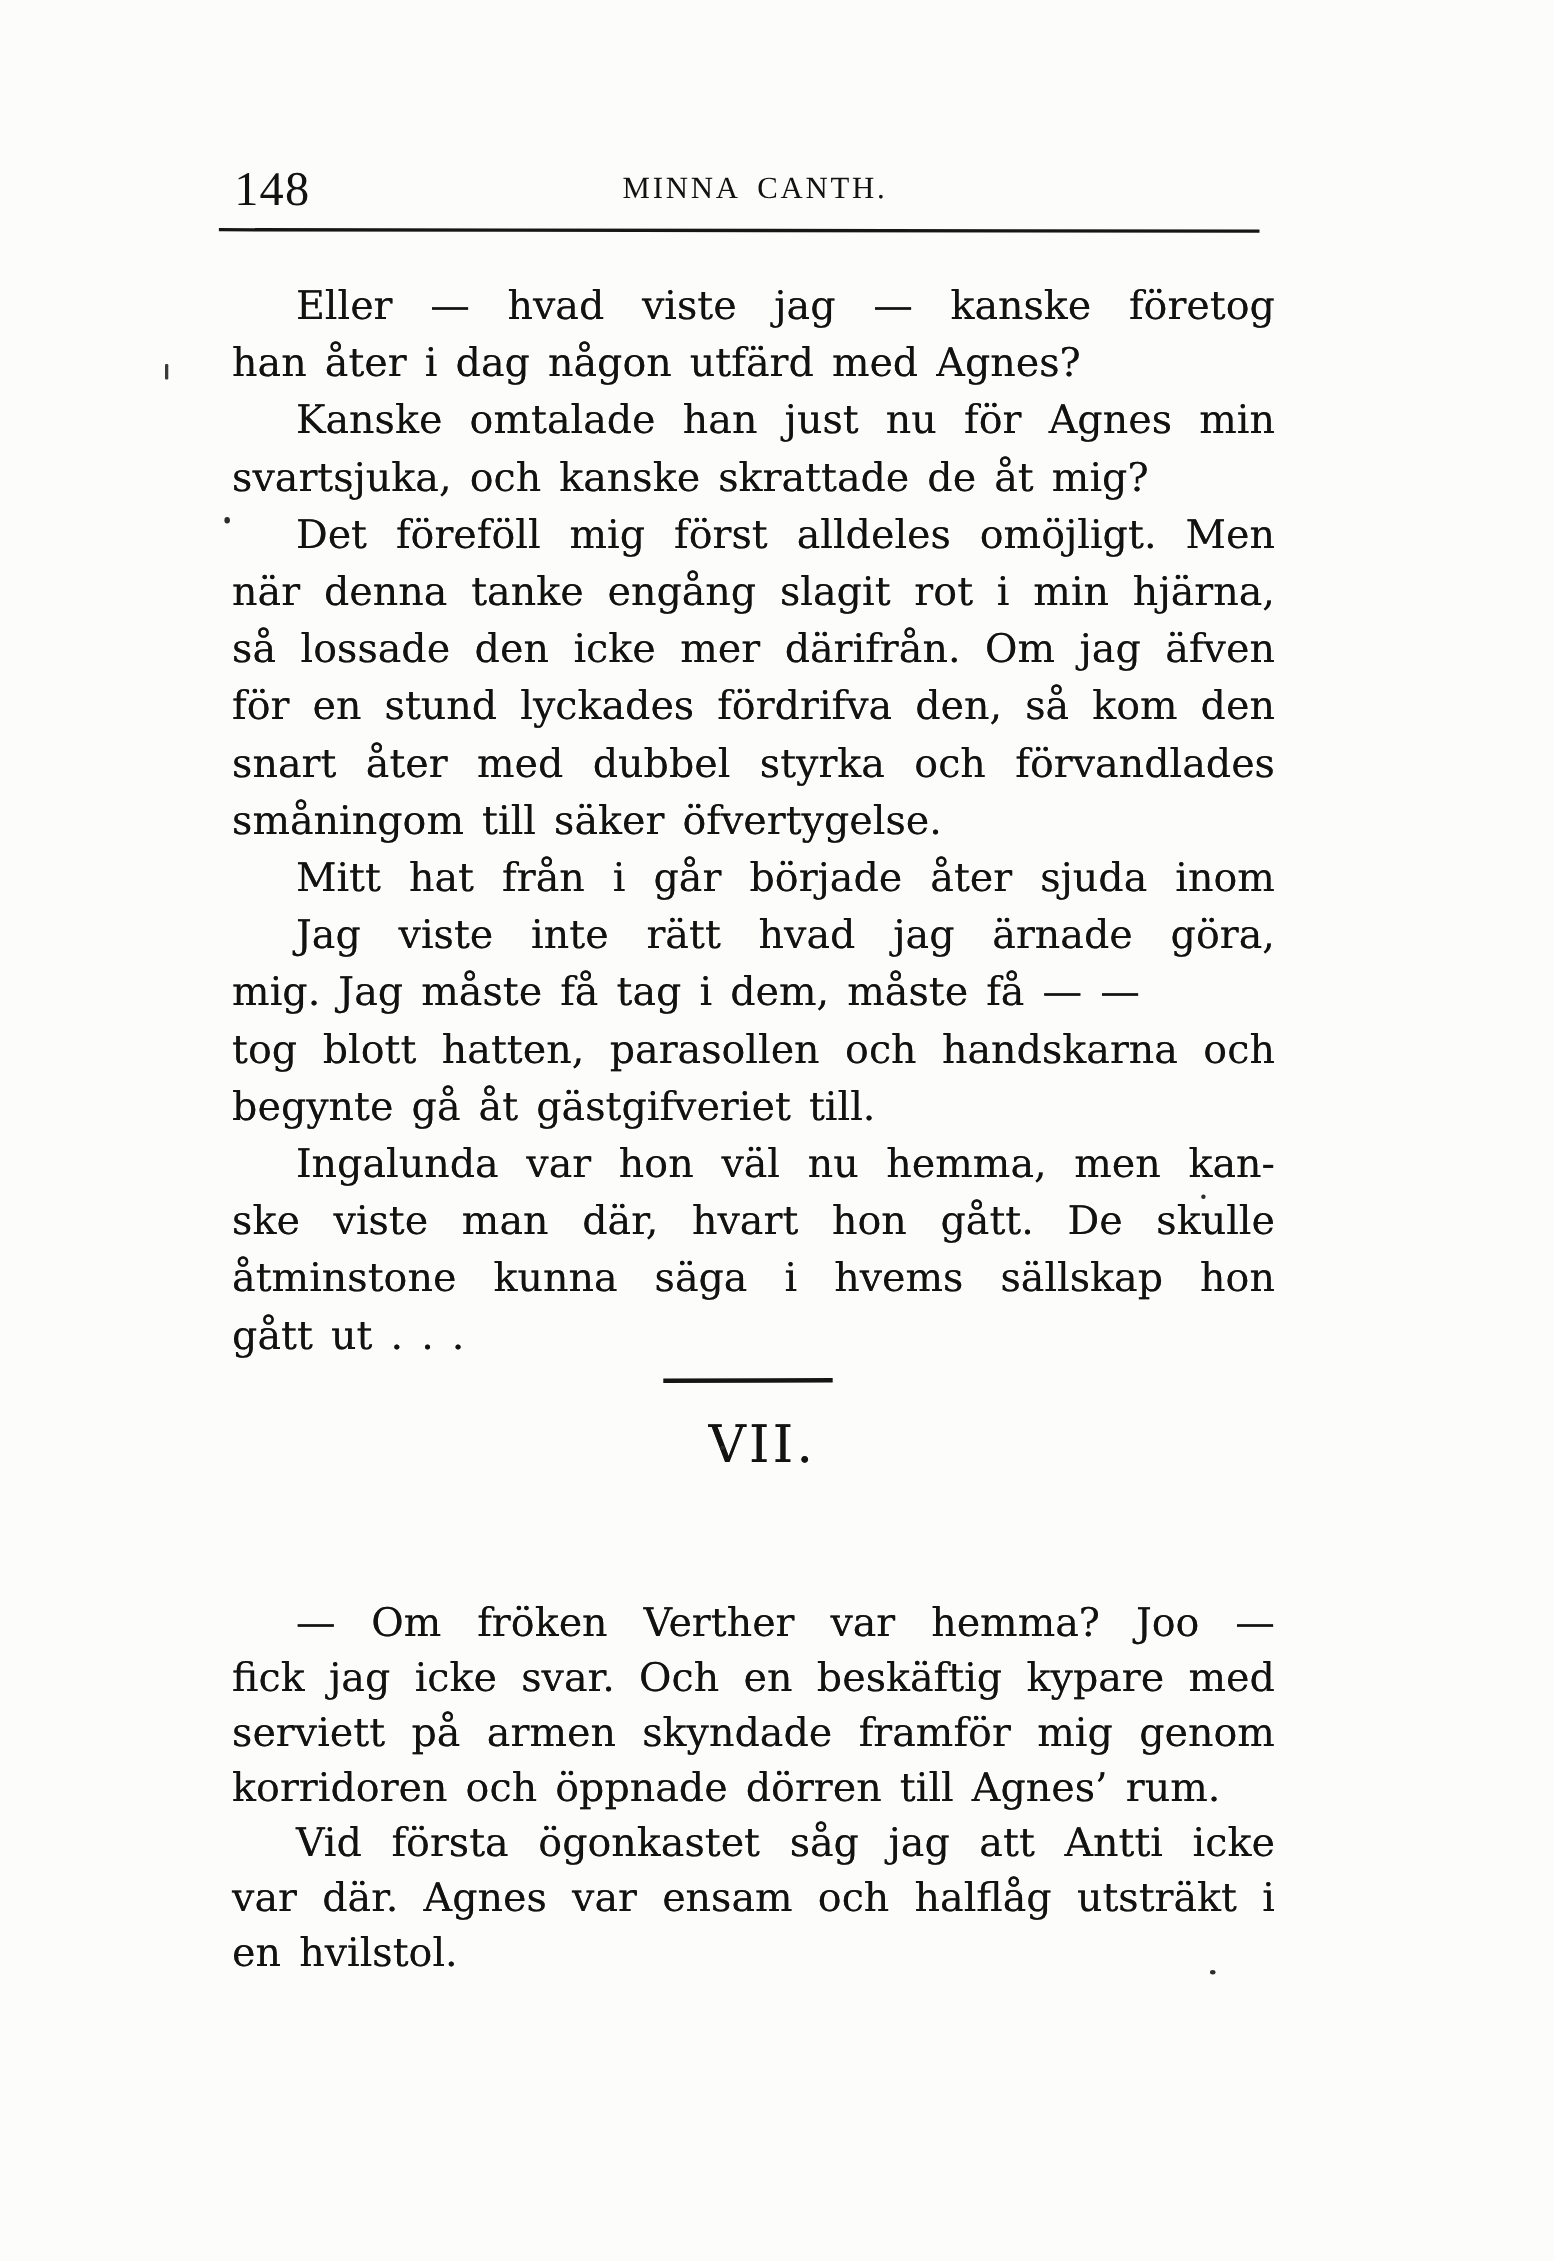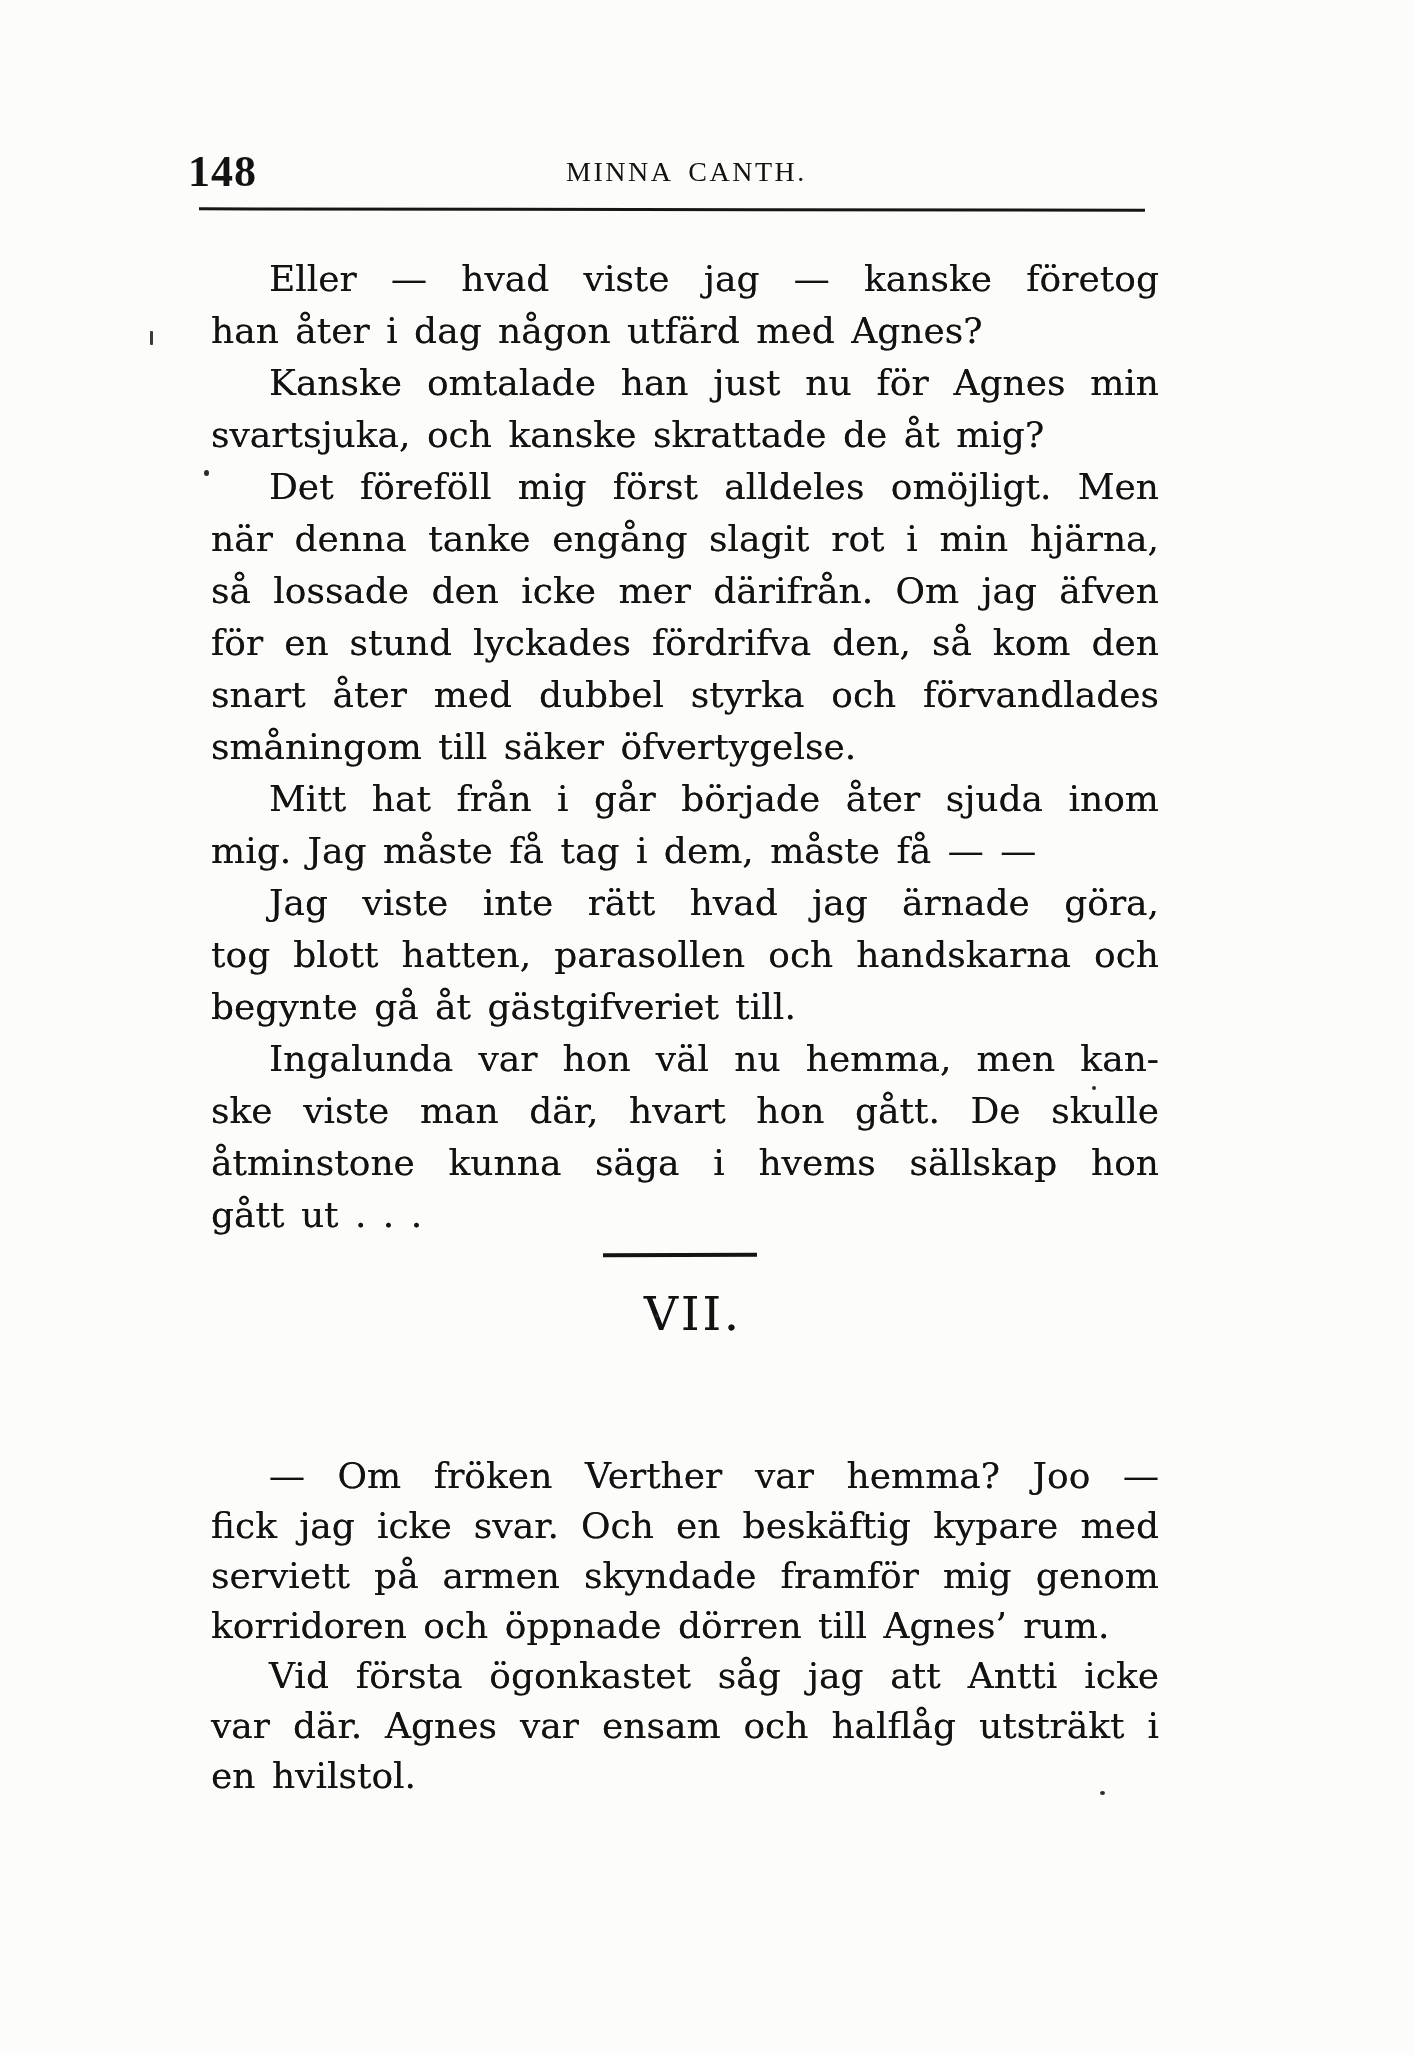--- a/index.html
+++ b/index.html
@@ -11,27 +11,26 @@
     position: relative;
     width: 1413px;
     height: 2055px;
     background: #fcfcfa;
     overflow: hidden;
     color: #121212;
     font-family: "DejaVu Serif", "Liberation Serif", serif;
   }
   .page-number {
     position: absolute;
-    left: 188px;
+    left: 213px;
     top: 150px;
     font-family: "Liberation Serif", serif;
     font-size: 44px;
     line-height: 1;
     letter-spacing: 1px;
-    font-weight: bold;
   }
   .running-title {
     position: absolute;
     left: 566px;
     top: 158px;
     font-family: "Liberation Serif", serif;
     font-size: 28px;
     line-height: 1;
     letter-spacing: 2.5px;
     word-spacing: 7px;
@@ -111,22 +110,22 @@
     <div class="line last">han åter i dag någon utfärd med Agnes?</div>
     <div class="line indent">Kanske omtalade han just nu för Agnes min</div>
     <div class="line last">svartsjuka, och kanske skrattade de åt mig?</div>
     <div class="line indent">Det föreföll mig först alldeles omöjligt. Men</div>
     <div class="line">när denna tanke engång slagit rot i min hjärna,</div>
     <div class="line">så lossade den icke mer därifrån. Om jag äfven</div>
     <div class="line">för en stund lyckades fördrifva den, så kom den</div>
     <div class="line">snart åter med dubbel styrka och förvandlades</div>
     <div class="line last">småningom till säker öfvertygelse.</div>
     <div class="line indent">Mitt hat från i går började åter sjuda inom</div>
+    <div class="line indent">Jag viste inte rätt hvad jag ärnade göra,</div>
     <div class="line last">mig. Jag måste få tag i dem, måste få — —</div>
-    <div class="line indent">Jag viste inte rätt hvad jag ärnade göra,</div>
     <div class="line">tog blott hatten, parasollen och handskarna och</div>
     <div class="line last">begynte gå åt gästgifveriet till.</div>
     <div class="line indent">Ingalunda var hon väl nu hemma, men kan-</div>
     <div class="line">ske viste man där, hvart hon gått. De skulle</div>
     <div class="line">åtminstone kunna säga i hvems sällskap hon</div>
     <div class="line last">gått ut . . .</div>
   </div>
 
   <div class="section-divider"></div>
   <div class="section-heading">VII.</div>

